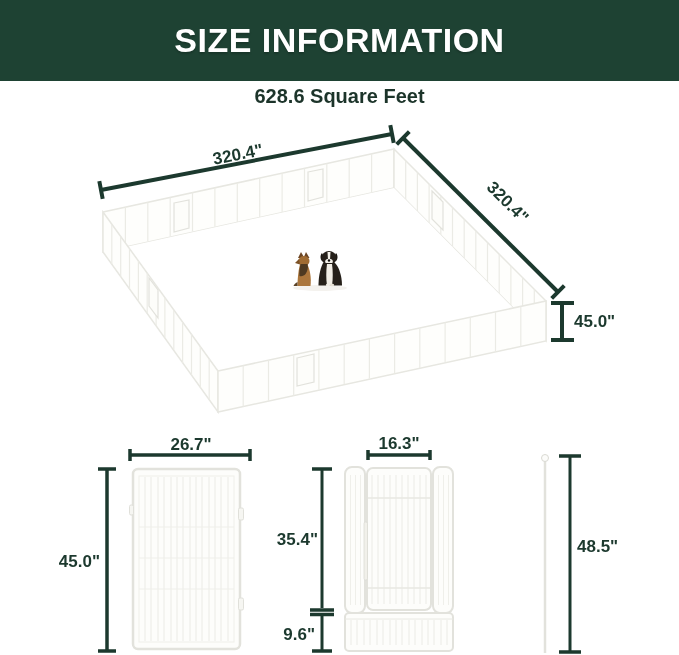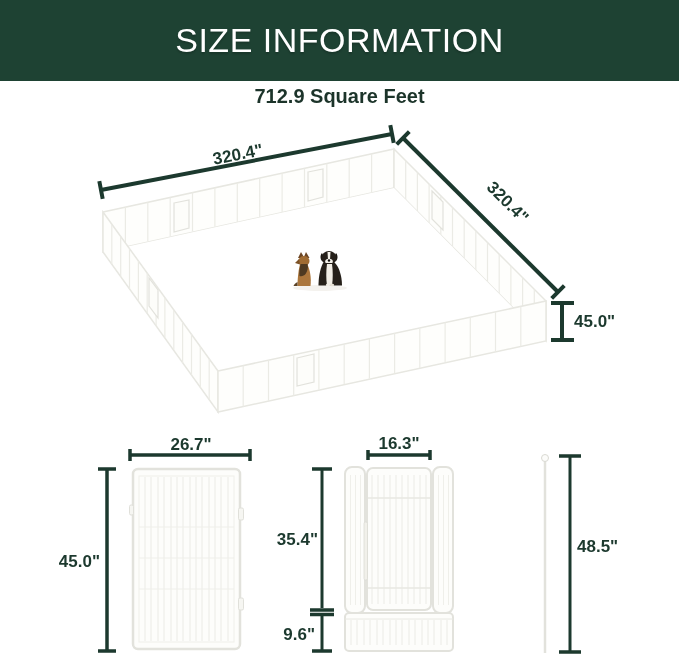--- a/index.html
+++ b/index.html
@@ -7,21 +7,21 @@
     width:679px;height:655px;position:relative;overflow:hidden;
     background:#ffffff;
     font-family:"Liberation Sans", sans-serif;
   }
   .banner{
     position:absolute;left:0;top:0;width:679px;height:81px;
     background:#1e4233;
     display:flex;align-items:center;justify-content:center;
   }
   .banner h1{
-    margin:0;color:#ffffff;font-size:34px;font-weight:400;
+    margin:0;color:#ffffff;font-size:34px;font-weight:700;
     letter-spacing:0.5px;text-shadow:0 2px 2px rgba(0,0,0,0.18);
     font-family:"Liberation Sans", sans-serif;
     text-align:center;
   }
   .subtitle{
     position:absolute;left:0;top:85px;width:679px;
     text-align:center;font-size:20px;font-weight:700;color:#1c342a;
   }
   svg{position:absolute;left:0;top:0;}
   .dim-label{
@@ -31,21 +31,21 @@
   .dim-stroke{stroke:#1c392e;fill:none;}
   .fence-stroke{stroke:#e7e7e1;fill:#fefefc;}
 </style>
 </head>
 <body>
 
 <div class="banner">
   <h1>SIZE INFORMATION</h1>
 </div>
 
-<div class="subtitle">712.9 Square Feet</div>
+<div class="subtitle">628.6 Square Feet</div>
 
 <svg width="679" height="655" viewBox="0 0 679 655">
 
   <g>
 
     <path class="fence-stroke" stroke-width="1.5" d="M103,212 L394,149 L394,188 L103,252 Z"></path>
     <path class="fence-stroke" stroke-width="1.5" d="M394,149 L546,301 L546,341 L394,188 Z"></path>
     <path d="M125.4,207.2 v39 M147.8,202.3 v39 M170.2,197.5 v39 M192.5,192.6 v39 M214.9,187.8 v39 M237.3,182.9 v39 M259.7,178.1 v39 M282.1,173.2 v39 M304.5,168.4 v39 M326.8,163.5 v39 M349.2,158.7 v39 M371.6,153.8 v39" stroke="#ebebe5" stroke-width="1.2" fill="none"></path>
     <path d="M405.7,160.7 v40 M417.4,172.4 v40 M429.1,184.1 v40 M440.8,195.8 v40 M452.5,207.5 v40 M464.2,219.2 v40 M475.8,230.8 v40 M487.5,242.5 v40 M499.2,254.2 v40 M510.9,265.9 v40 M522.6,277.6 v40 M534.3,289.3 v40" stroke="#ebebe5" stroke-width="1.2" fill="none"></path>
     <path d="M174,203 L189,200 L189,228 L174,232 Z" fill="#fdfdfa" stroke="#e2e2dc" stroke-width="1.2"></path>

